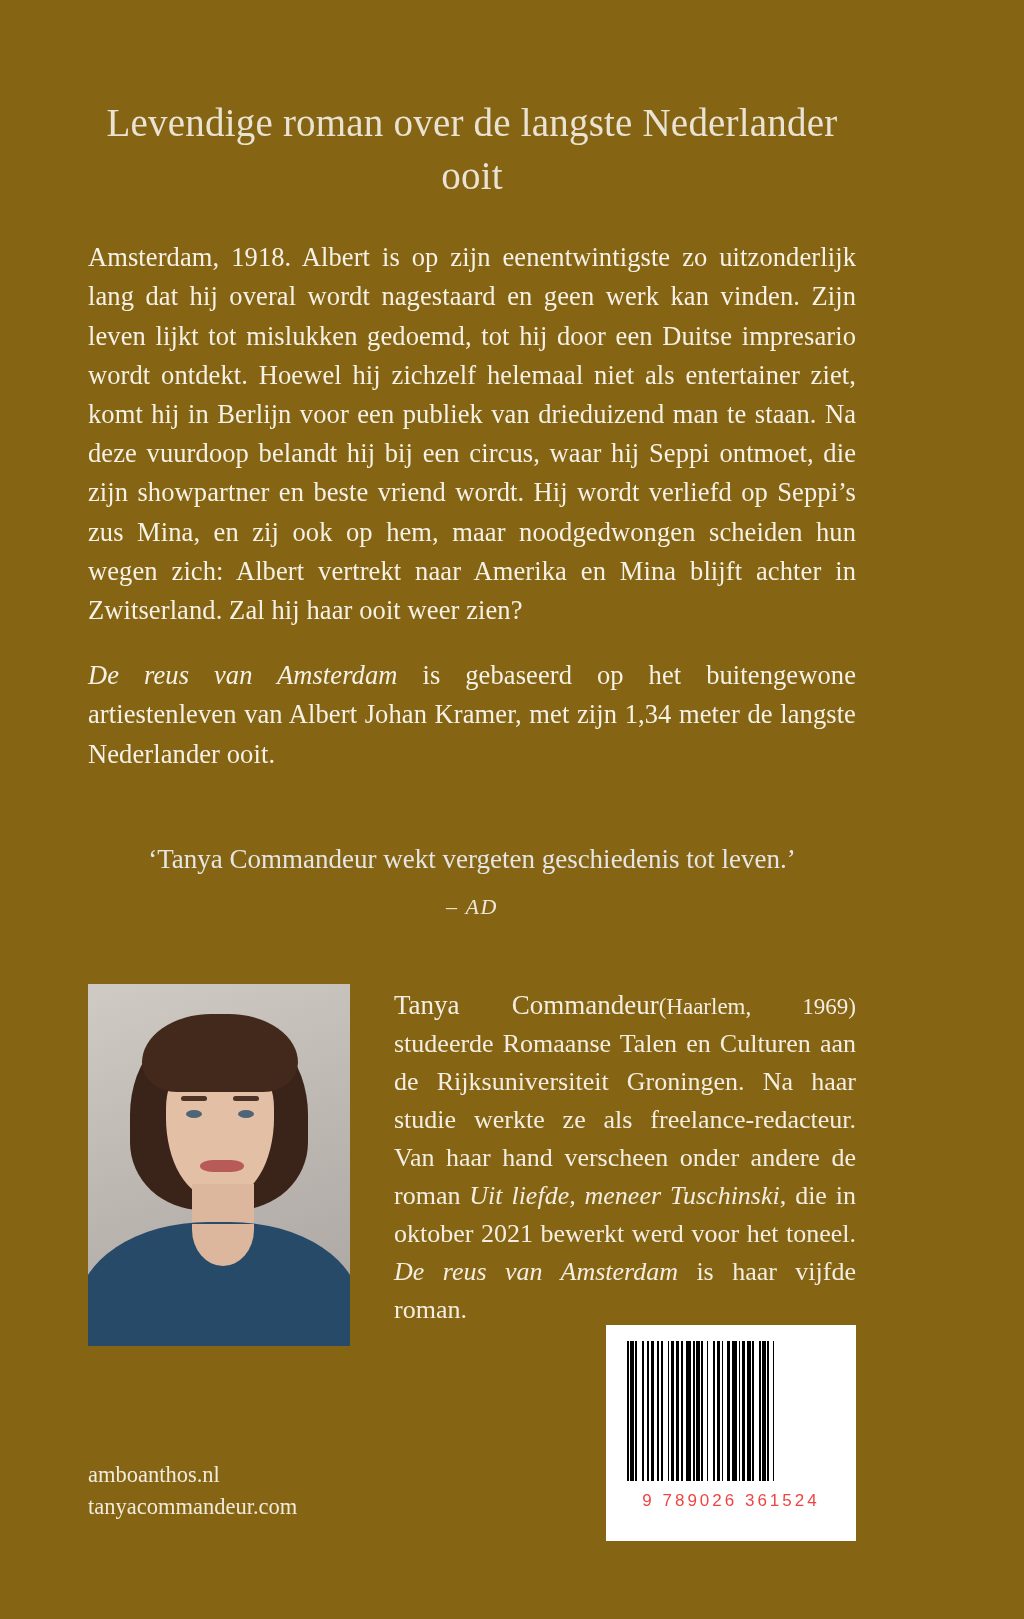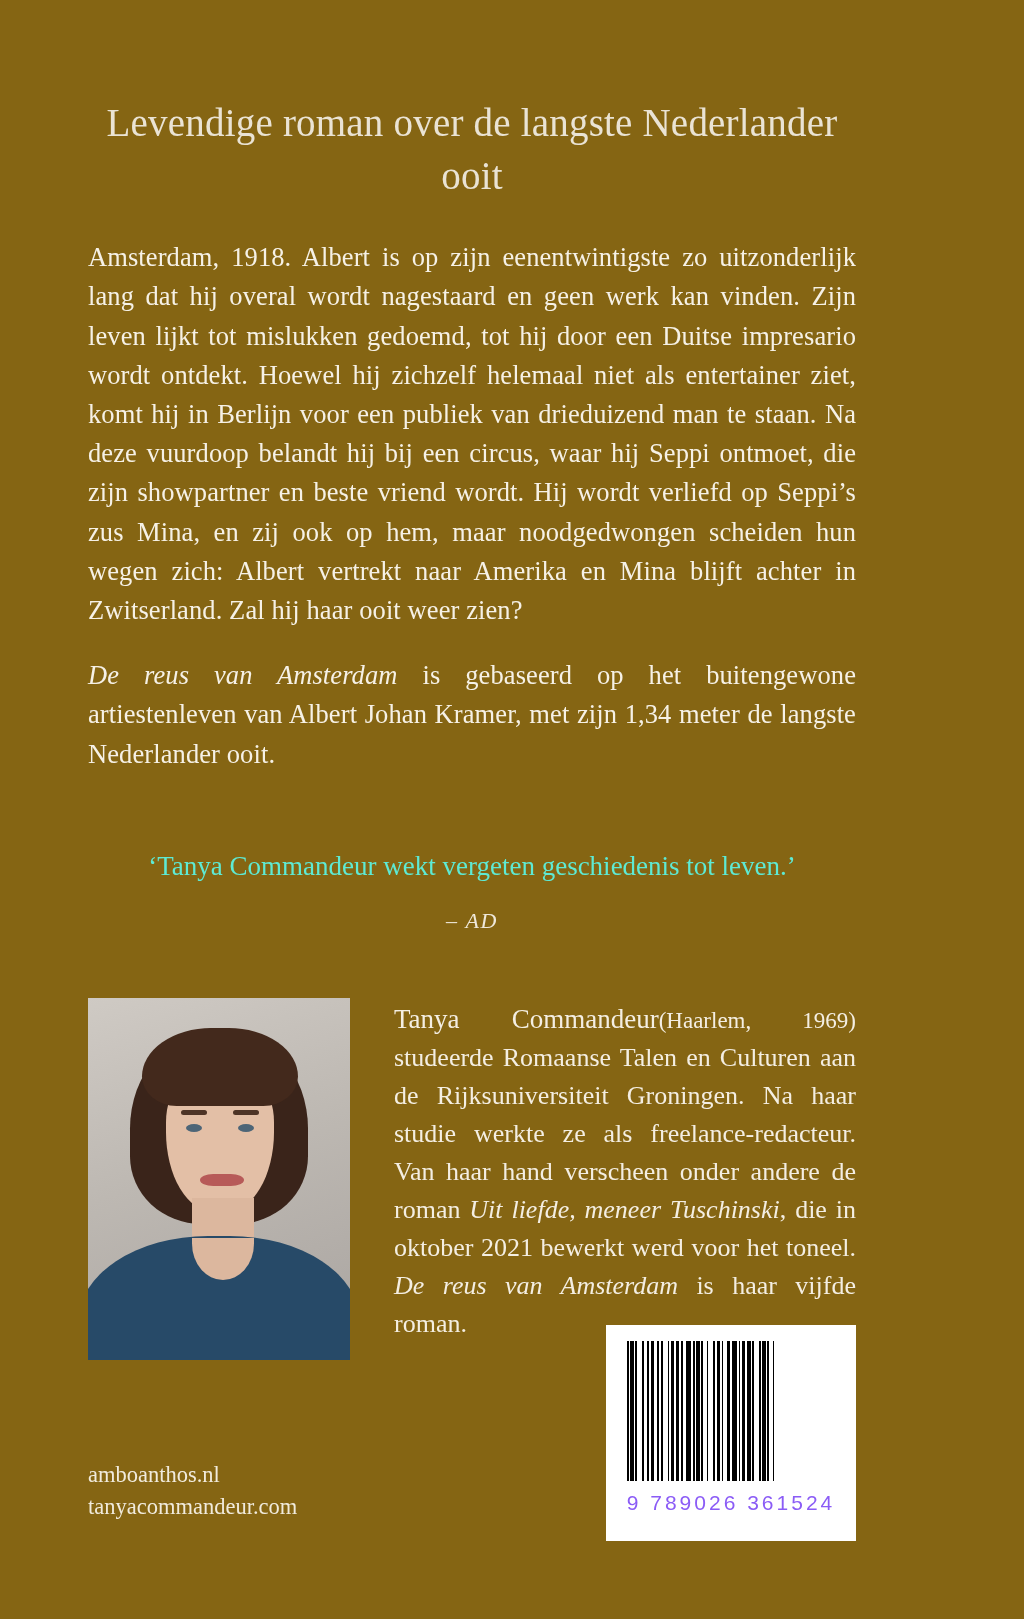--- a/index.html
+++ b/index.html
@@ -44,24 +44,24 @@
     padding-top: 26px;
   }
   .blurb .ital {
     font-style: italic;
   }
   .quote-block {
     padding-top: 58px;
     text-align: center;
   }
   .quote {
-    margin: 16px;
+    margin: 9px;
     font-size: 27px;
     line-height: 1.4;
-    color: #5eead4;
+    color: #e5e5e5;
   }
   .quote-source {
     margin: 0;
     padding-top: 6px;
     font-size: 22px;
     font-style: italic;
     letter-spacing: 1.6px;
     color: #efe8da;
   }
   .author-row {
@@ -214,23 +214,23 @@
     gap: 0;
   }
   .barcode .bars i {
     display: block;
     background: #000;
     height: 100%;
   }
   .barcode .digits {
     margin-top: 10px;
     font-family: "Liberation Sans", sans-serif;
-    font-size: 21px;
+    font-size: 17px;
     letter-spacing: 3px;
-    color: #8b5cf6;
+    color: #ef4444;
     white-space: nowrap;
   }
 </style>
 </head>
 <body>
 
 <div class="page">
 
   <h1 class="headline">Levendige roman over de langste Nederlander ooit</h1>
 

